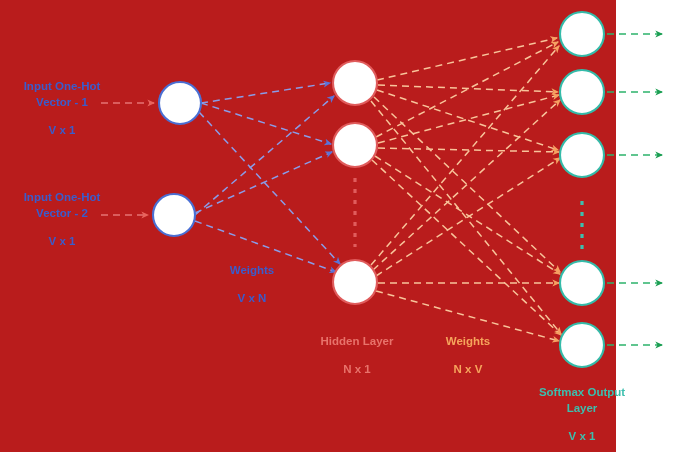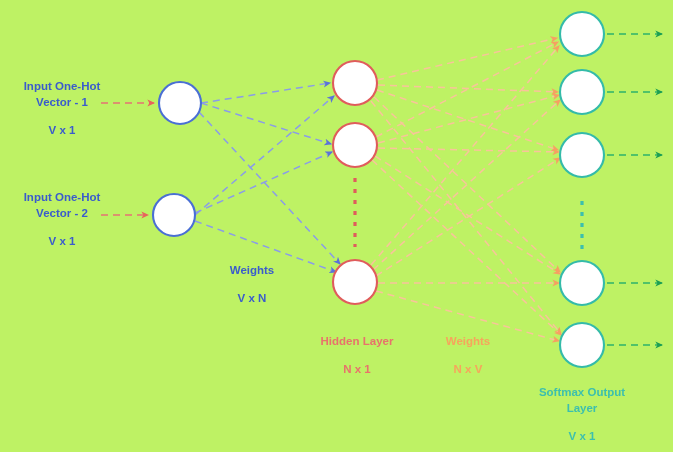--- a/index.html
+++ b/index.html
@@ -8,23 +8,23 @@
     background: #ffffff;
   }
   body {
     width: 673px;
     height: 452px;
     overflow: hidden;
     font-family: "Liberation Sans", sans-serif;
   }
   #diagram-root {
     position: relative;
-    width: 673px;
+    width: 616px;
     height: 452px;
-    background: #bef264;
+    background: #b91c1c;
   }
   svg#net {
     position: absolute;
     left: 0;
     top: 0;
     width: 673px;
     height: 452px;
     display: block;
   }
   .lbl {

